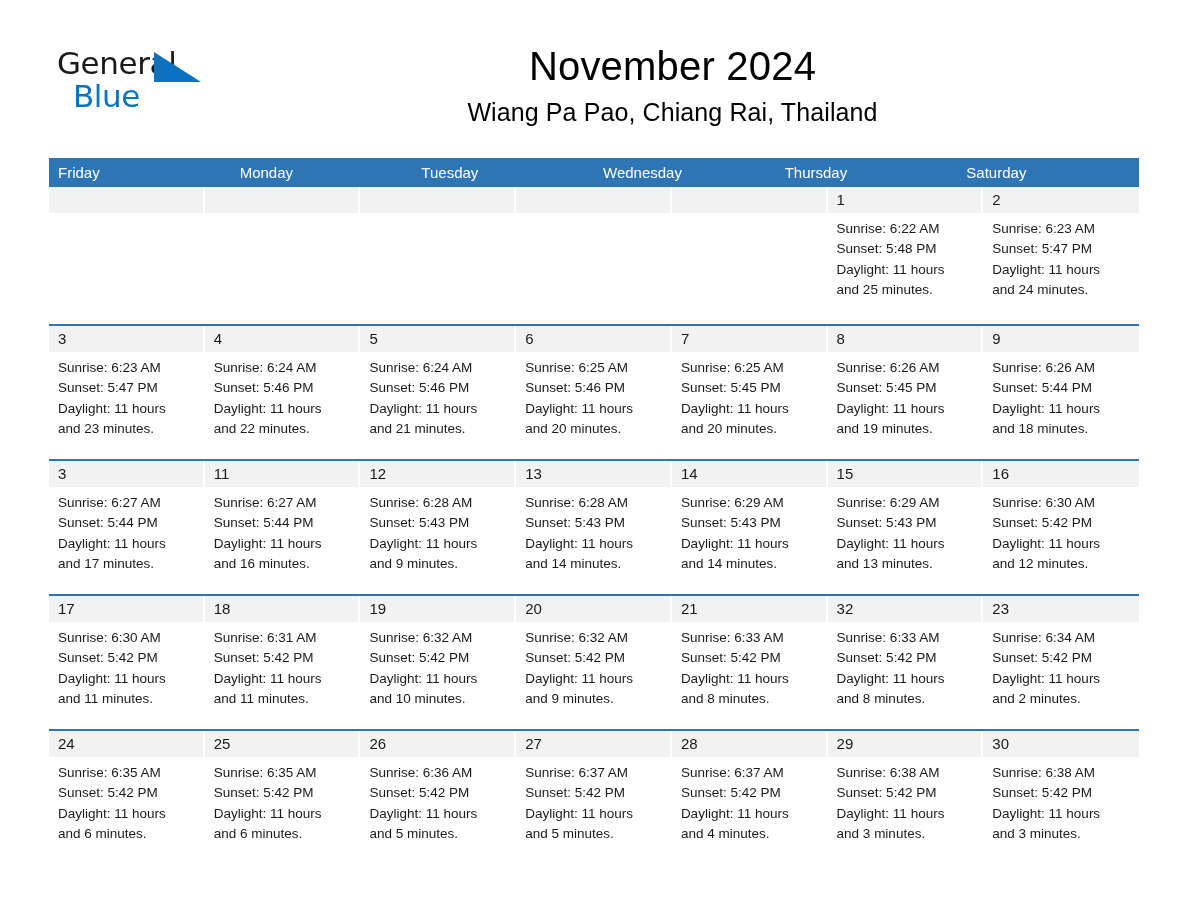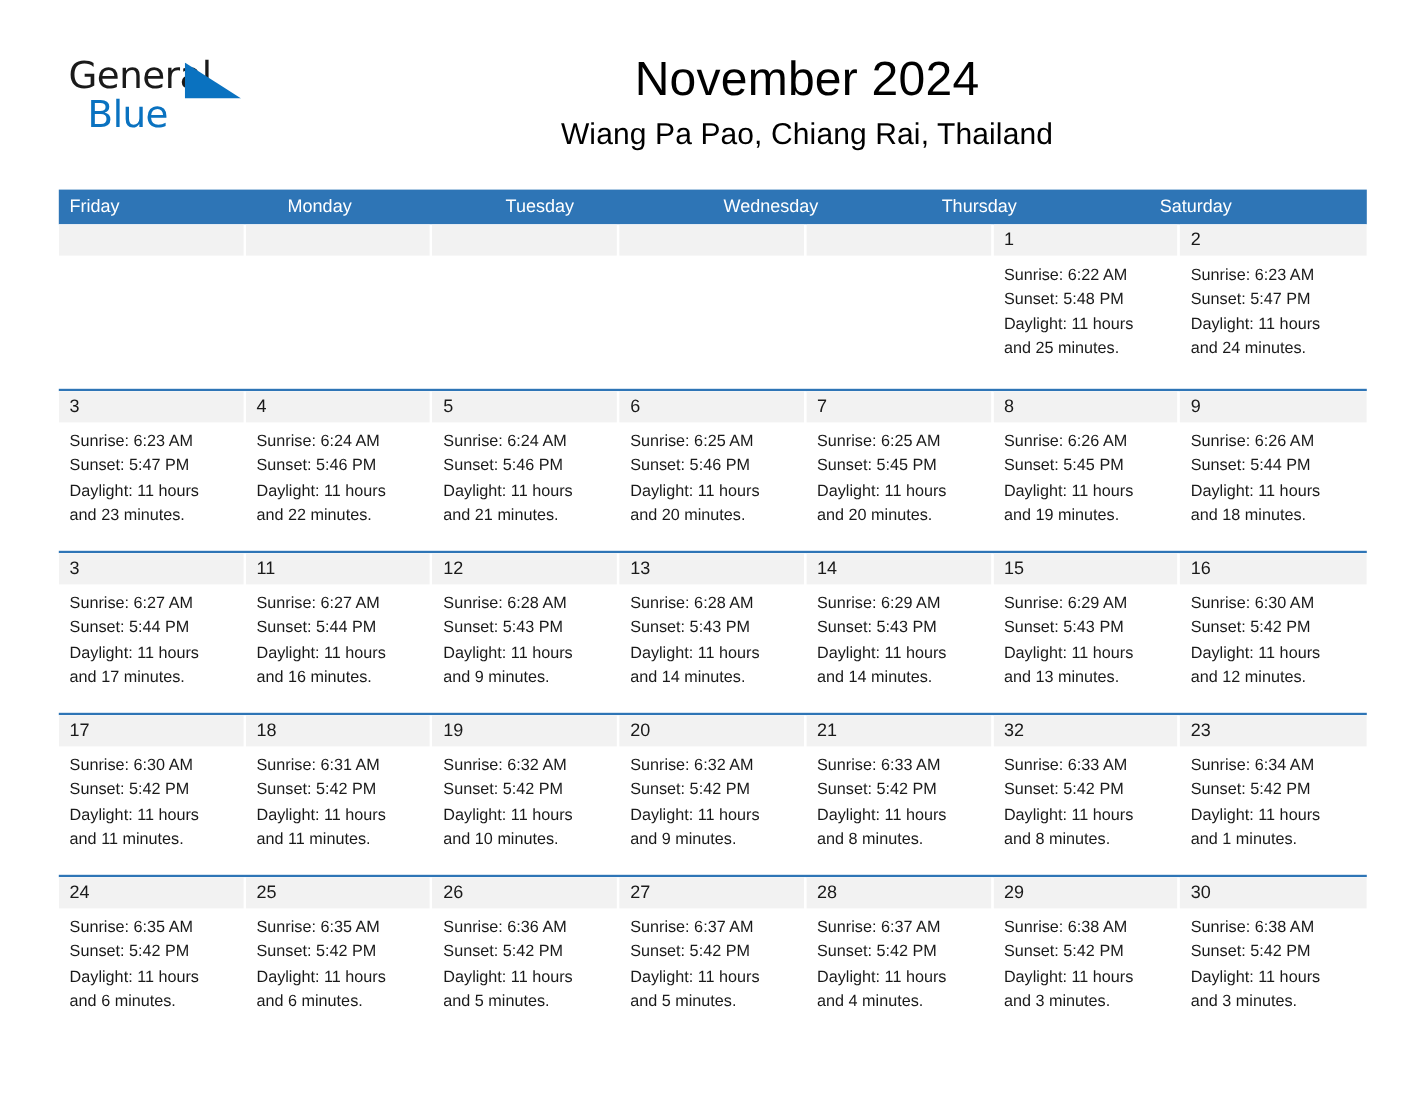--- a/index.html
+++ b/index.html
@@ -462,21 +462,21 @@
             </div>
           </div>
           <div class="daycell">
             <div class="daynum-strip">
               <div class="daynum">23</div>
             </div>
             <div class="details">
               <div>Sunrise: 6:34 AM</div>
               <div>Sunset: 5:42 PM</div>
               <div>Daylight: 11 hours</div>
-              <div>and 1 minutes.</div>
+              <div>and 2 minutes.</div>
             </div>
           </div>
         </div>
         <div class="week">
           <div class="daycell">
             <div class="daynum-strip">
               <div class="daynum">24</div>
             </div>
             <div class="details">
               <div>Sunrise: 6:35 AM</div>

